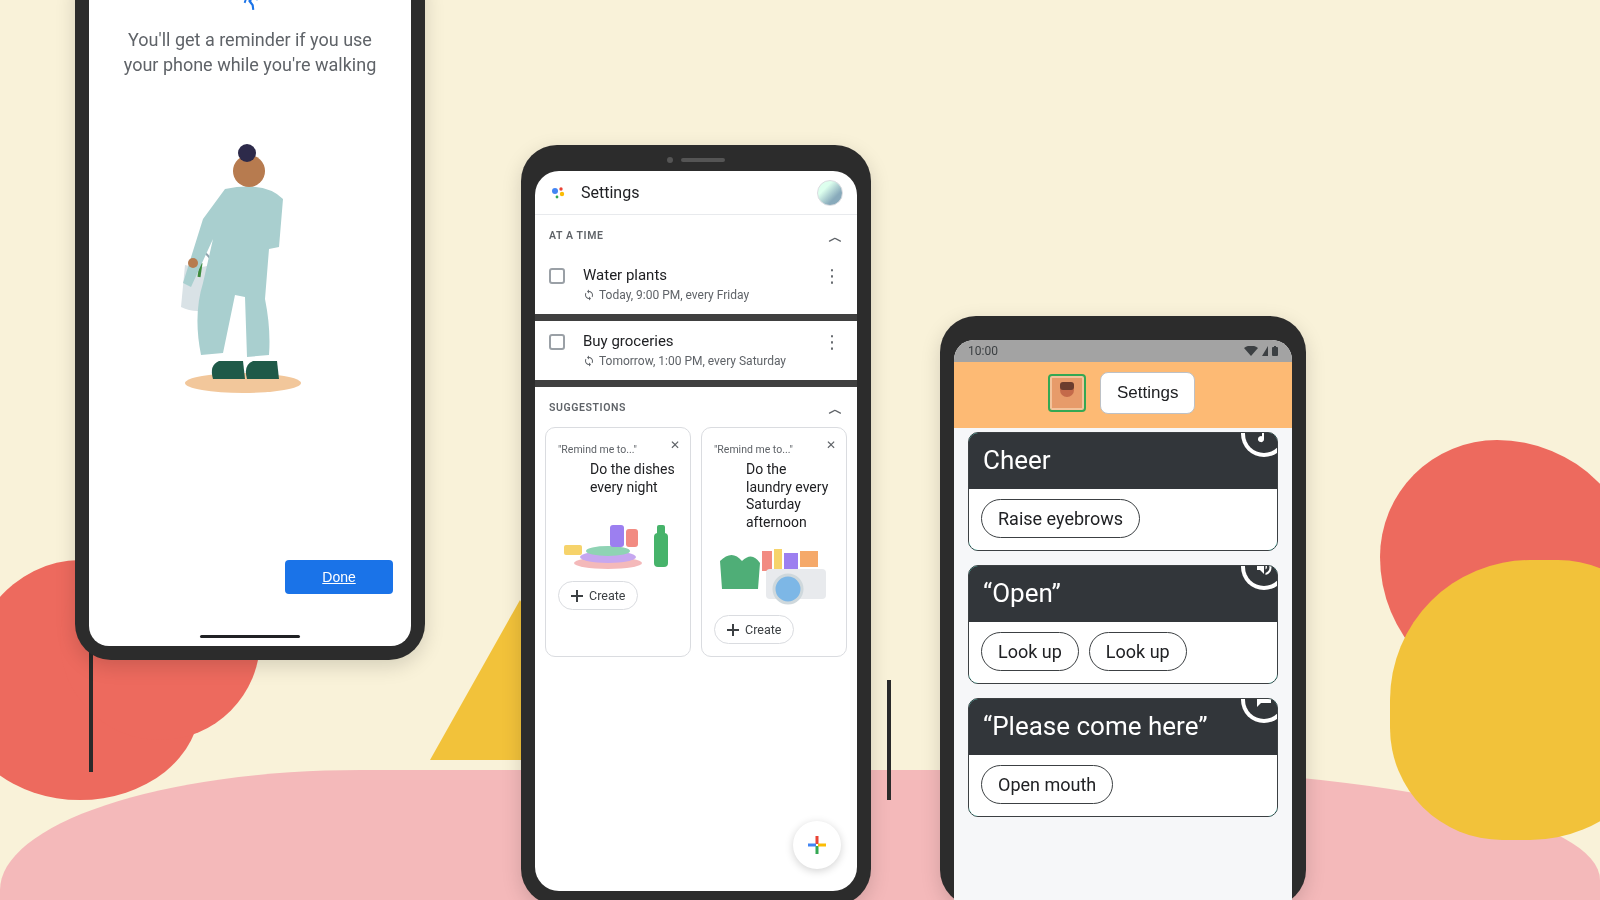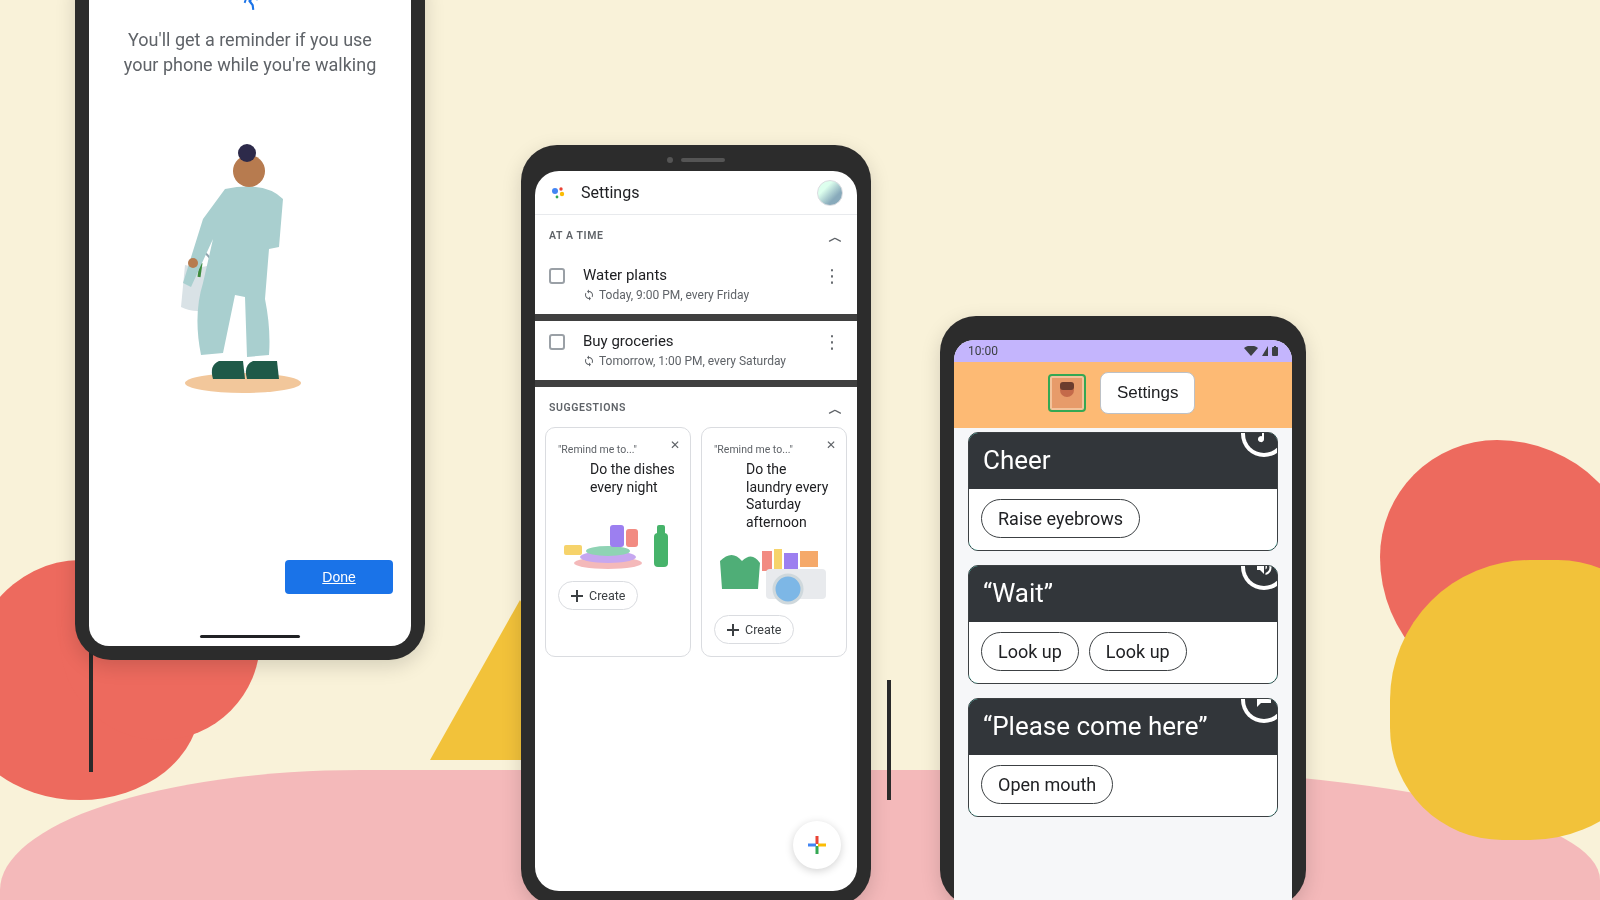--- a/index.html
+++ b/index.html
@@ -62,21 +62,21 @@
   .sug-card .hint { font-size:10.5px; color:#5f6368; }
   .sug-card .close { position:absolute; right:10px; top:10px; color:#5f6368; font-size:12px; cursor:pointer;}
   .sug-card .text { font-size:14px; color:#202124; margin-top:4px; line-height:1.25; min-height:36px;margin-left:32px;}
   .sug-card .art { height:68px; margin-top:6px; display:flex; align-items:flex-end; justify-content:center; gap:4px;}
   .sug-card .create { margin-top:10px; display:inline-flex; align-items:center; gap:6px; padding:6px 12px; border:1px solid #dadce0; border-radius:16px; font-size:12.5px; color:#3c4043; cursor:pointer;}
   .fab { position:absolute; right:16px; bottom:22px; width:48px; height:48px; background:#fff; border-radius:50%; box-shadow:0 2px 8px rgba(0,0,0,.18); display:flex; align-items:center; justify-content:center; cursor:pointer;}
 
   
   .phone3 { left:940px; top:316px; width:366px; height:590px; }
   .phone3 .screen { left:14px; right:14px; top:24px; bottom:-2px; border-radius:20px 20px 0 0; background:#f6f7f9;}
-  .p3-status { height:22px; display:flex; align-items:center; padding:0 14px; font-size:12px; color:#3c4043; background:#c4b5fd;}
+  .p3-status { height:22px; display:flex; align-items:center; padding:0 14px; font-size:12px; color:#3c4043; background:#a3a3a3;}
   .p3-status .right { margin-left:auto; display:flex; gap:4px; align-items:center; color:#3c4043;}
   .p3-top { display:flex; align-items:center; gap:14px; padding:10px 14px 14px; background:#fdba74;}
   .p3-top .avatar { width:38px; height:38px; border:2px solid #34a853; border-radius:4px; background:#f4c39b; display:flex; align-items:center; justify-content:center; margin-left:80px;}
   .p3-top .settings { padding:10px 16px; border:1.5px solid #bdc1c6; border-radius:8px; font-size:17px; color:#202124; cursor:pointer; background:#fff;}
   .p3-body { padding:4px 14px; display:flex; flex-direction:column; gap:14px;}
   .p3-card { border:1px solid #3c4043; border-radius:10px; overflow:hidden; position:relative; background:#5eead4;}
   .p3-card .head { background:#32363a; color:#fff; padding:12px 14px 14px; font-size:26px; font-weight:400; }
   .p3-card .chips { padding:10px 12px 12px; display:flex; gap:10px; flex-wrap:wrap; background:#fff;}
   .p3-chip { display:inline-block; padding:8px 16px; border:1.5px solid #3c4043; border-radius:22px; font-size:18px; color:#202124; cursor:pointer; background:#fff;}
   .p3-fab { position:absolute; right:-6px; top:-18px; width:38px; height:38px; background:#32363a; color:#fff; border-radius:50%; display:flex; align-items:center; justify-content:center; box-shadow:0 0 0 4px #fff;}
@@ -286,21 +286,21 @@
           <span class="p3-chip">Raise eyebrows</span>
         </div>
       </div>
 
       <div class="p3-card">
         <div class="p3-fab">
           <svg width="18" height="18" viewBox="0 0 18 18" fill="#fff">
               <path d="M2 6v6h3l4 4V2L5 6H2zm10 3a3 3 0 0 0-1.5-2.6v5.2A3 3 0 0 0 12 9zm-1.5-6v2.1A6 6 0 0 1 14.5 9a6 6 0 0 1-4 5.9V17A8 8 0 0 0 16.5 9 8 8 0 0 0 10.5 3z"></path>
             </svg>
         </div>
-        <div class="head">“Wait”</div>
+        <div class="head">“Open”</div>
         <div class="chips">
           <span class="p3-chip">Look up</span>
           <span class="p3-chip">Look up</span>
         </div>
       </div>
 
       <div class="p3-card">
         <div class="p3-fab">
           <svg width="18" height="18" viewBox="0 0 18 18" fill="#fff">
               <path d="M2 2h14v10H6l-4 4V2zm3 4h8v2H5V6zm0 3h6v1H5V9z"></path>

